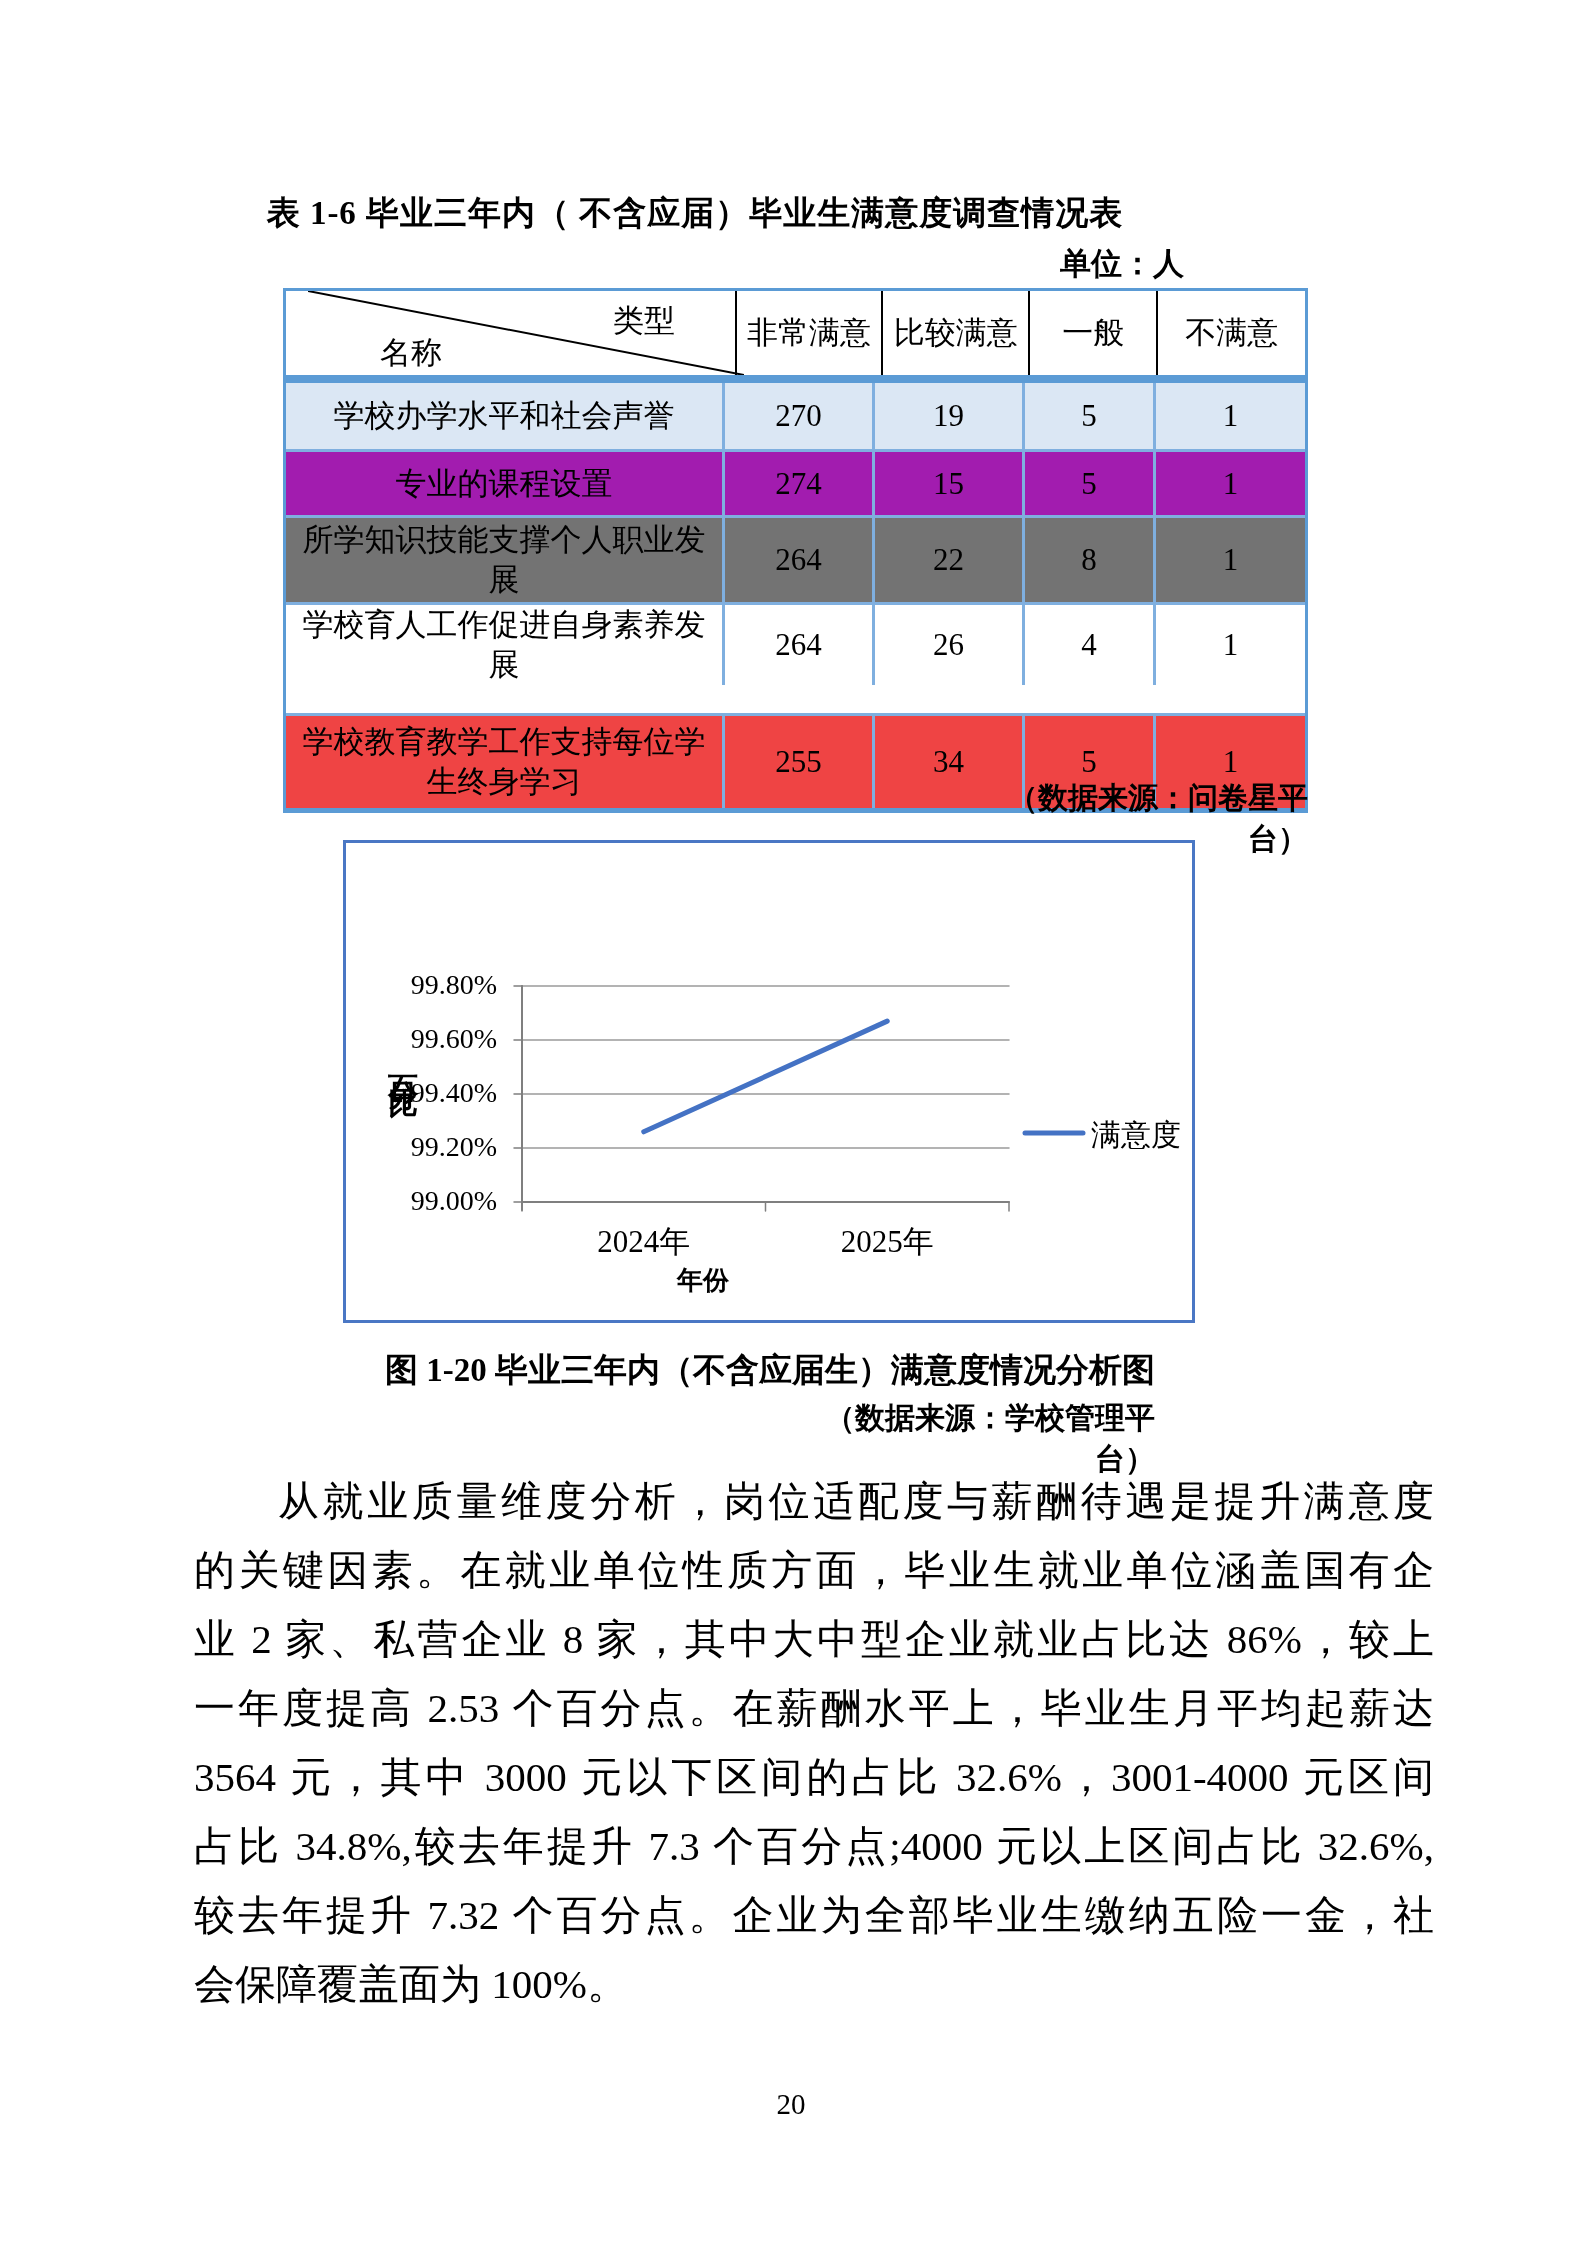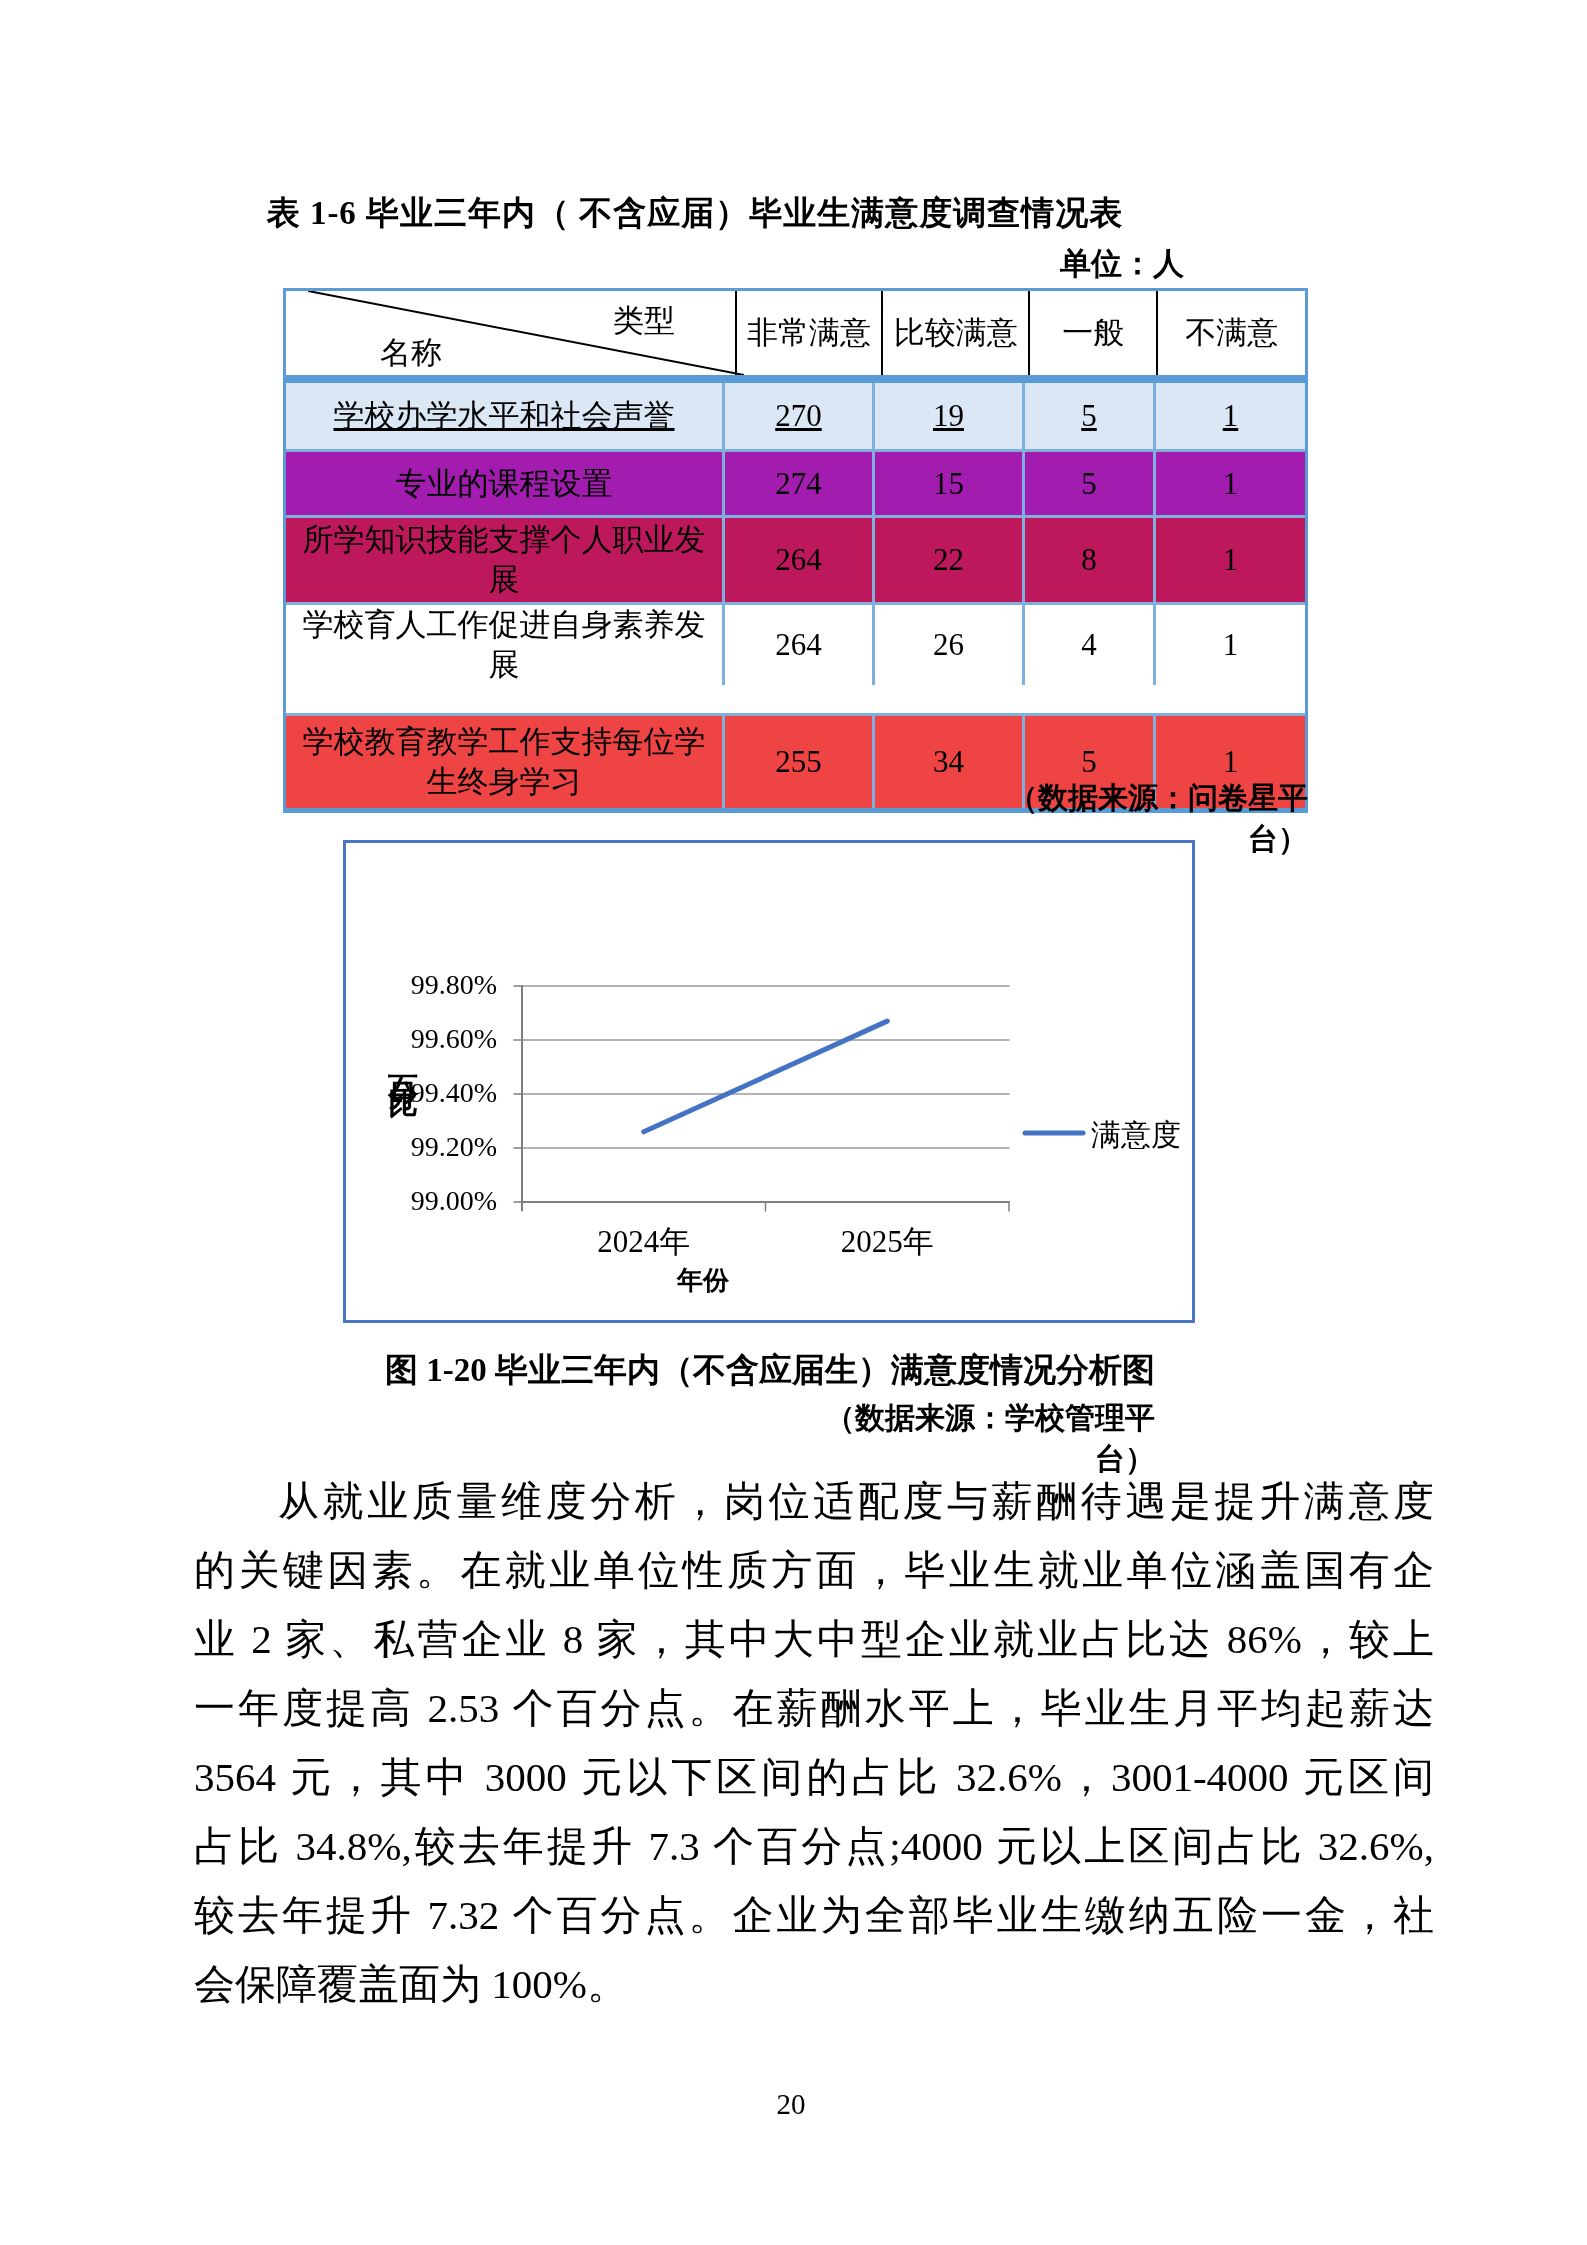--- a/index.html
+++ b/index.html
@@ -14,21 +14,21 @@
   .unit-label{left:1060px;top:243px;font-size:31px;font-weight:bold;}
   .src1{left:960px;top:778px;width:348px;text-align:right;font-size:30px;font-weight:bold;}
   .fig-caption{left:295px;top:1348px;width:950px;text-align:center;font-size:33px;font-weight:bold;}
   .src2{left:790px;top:1398px;width:365px;text-align:right;font-size:30px;font-weight:bold;}
   .page-number{left:741px;top:2088px;width:100px;text-align:center;font-size:29px;}
   
   .sat-table{left:283px;top:288px;width:1019px;border:3px solid #5b9bd5;border-bottom-width:5px;background:#fff;}
   .t-header{display:flex;height:84px;position:relative;padding-left:22px;}
   .t-band{height:8px;background:#5b9bd5;}
   .t-row{display:flex;border-top:3px solid #7fafdf;}
-  .t-row.first{border-top:none;text-decoration:underline;}
+  .t-row.first{border-top:none;}
   .cell{box-sizing:border-box;display:flex;align-items:center;justify-content:center;
         text-align:center;font-size:31px;line-height:40px;}
   .c1{width:436px;}
   .c2{width:150px;}.c3{width:150px;}.c4{width:131px;}.c5{width:152px;}
   .t-header .cell{border-left:2.5px solid #000;}
   .t-header .c1{border-left:none;position:relative;}
   .t-row .cell{border-left:3px solid #7fafdf;}
   .t-row .c1{border-left:none;}
   .corner-type{position:absolute;left:305px;top:10px;font-size:31px;}
   .corner-name{position:absolute;left:72px;top:42px;font-size:31px;}
@@ -82,21 +82,21 @@
       </div>
       <div class="t-row" style="min-height: 63px; background: #a21caf;">
         <div class="cell c1">
           <span style="display:inline-block;max-width:430px;">专业的课程设置</span>
         </div>
         <div class="cell c2">274</div>
         <div class="cell c3">15</div>
         <div class="cell c4">5</div>
         <div class="cell c5">1</div>
       </div>
-      <div class="t-row" style="min-height: 84px; background: #be185d;">
+      <div class="t-row" style="min-height: 84px; background: #737373;">
         <div class="cell c1">
           <span style="display:inline-block;max-width:430px;">所学知识技能支撑个人职业发展</span>
         </div>
         <div class="cell c2">264</div>
         <div class="cell c3">22</div>
         <div class="cell c4">8</div>
         <div class="cell c5">1</div>
       </div>
       <div class="t-row" style="min-height: 75px; background: rgb(255, 255, 255);">
         <div class="cell c1">

